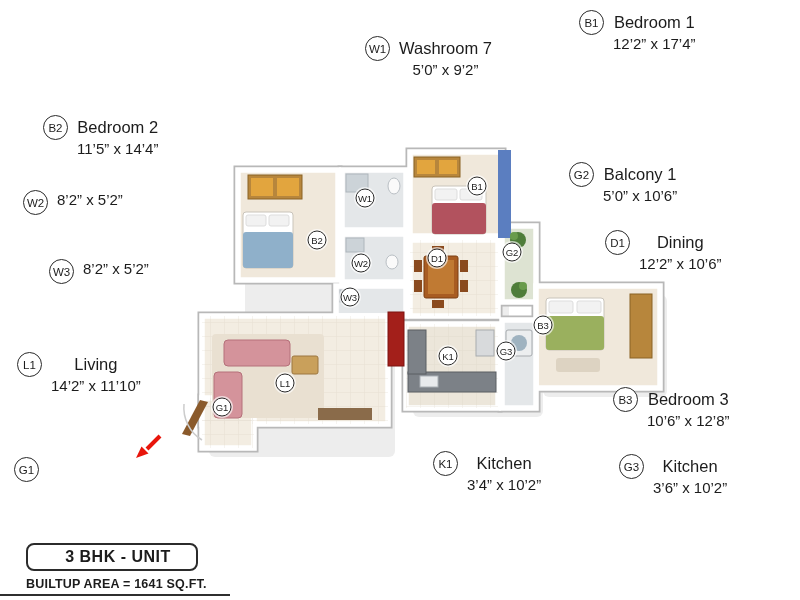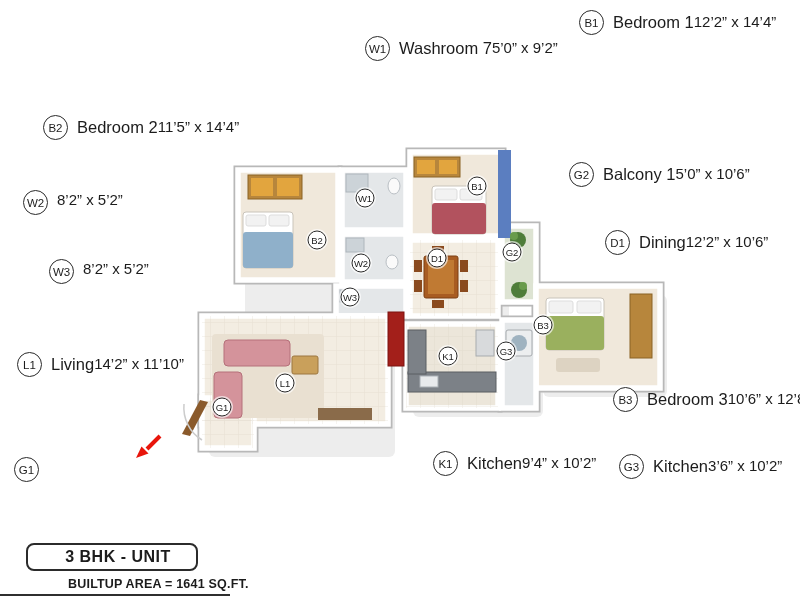--- a/index.html
+++ b/index.html
@@ -26,21 +26,21 @@
   .code-circle {
     flex: 0 0 auto;
     width: 25px; height: 25px;
     border: 1.6px solid var(--circle-border, #2a2a2a);
     border-radius: 50%;
     background: #fff;
     display: flex; align-items: center; justify-content: center;
     font-size: 11.5px;
     margin-top: 0px;
   }
-  .legend-text { display: flex; flex-direction: row; align-items: center; }
+  .legend-text { display: flex; flex-direction: column; align-items: center; }
   .legend-name { font-size: 16.5px; line-height: 24px; }
   .legend-dims { font-size: 15px; line-height: 20px; }
 
   
   .marker {
     position: absolute;
     width: 19px; height: 19px;
     border: 1.4px solid var(--circle-border, #2a2a2a);
     border-radius: 50%;
     background: #ffffff;
@@ -62,21 +62,20 @@
     letter-spacing: 0.5px;
     background: #fff;
     padding-left: 12px;
   }
   .builtup {
     position: absolute;
     left: 26px; top: 577px;
     font-weight: bold;
     font-size: 12.5px;
     letter-spacing: 0.2px;
-    margin-left: 42px;
   }
   .bottom-rule {
     position: absolute;
     left: 0; top: 594px;
     width: 230px; height: 2px;
     background: #2f2f2f;
   }
 
   .entry-arrow line { stroke: var(--entry-arrow, #e8150b); }
   .entry-arrow polygon { fill: var(--entry-arrow, #e8150b); }
@@ -228,21 +227,21 @@
     <span class="legend-text">
       <span class="legend-name">Washroom 7</span>
       <span class="legend-dims">5’0” x 9’2”</span>
     </span>
   </div>
 
   <div class="legend-item" style="left: 579px; top: 10px;">
     <span class="code-circle">B1</span>
     <span class="legend-text">
       <span class="legend-name">Bedroom 1</span>
-      <span class="legend-dims">12’2” x 14’4”</span>
+      <span class="legend-dims">12’2” x 17’4”</span>
     </span>
   </div>
 
   <div class="legend-item" style="left: 43px; top: 115px;">
     <span class="code-circle">B2</span>
     <span class="legend-text">
       <span class="legend-name">Bedroom 2</span>
       <span class="legend-dims">11’5” x 14’4”</span>
     </span>
   </div>
@@ -294,21 +293,21 @@
   </div>
 
   <div class="legend-item" style="left: 14px; top: 457px;">
     <span class="code-circle">G1</span>
   </div>
 
   <div class="legend-item" style="left: 433px; top: 451px;">
     <span class="code-circle">K1</span>
     <span class="legend-text">
       <span class="legend-name">Kitchen</span>
-      <span class="legend-dims">9’4” x 10’2”</span>
+      <span class="legend-dims">3’4” x 10’2”</span>
     </span>
   </div>
 
   <div class="legend-item" style="left: 619px; top: 454px;">
     <span class="code-circle">G3</span>
     <span class="legend-text">
       <span class="legend-name">Kitchen</span>
       <span class="legend-dims">3’6” x 10’2”</span>
     </span>
   </div>

